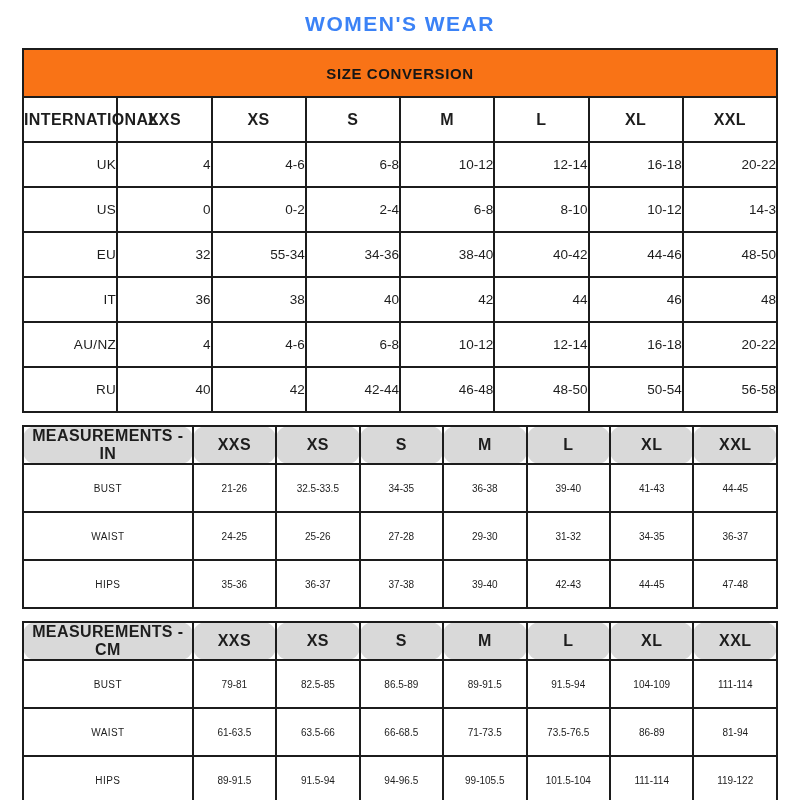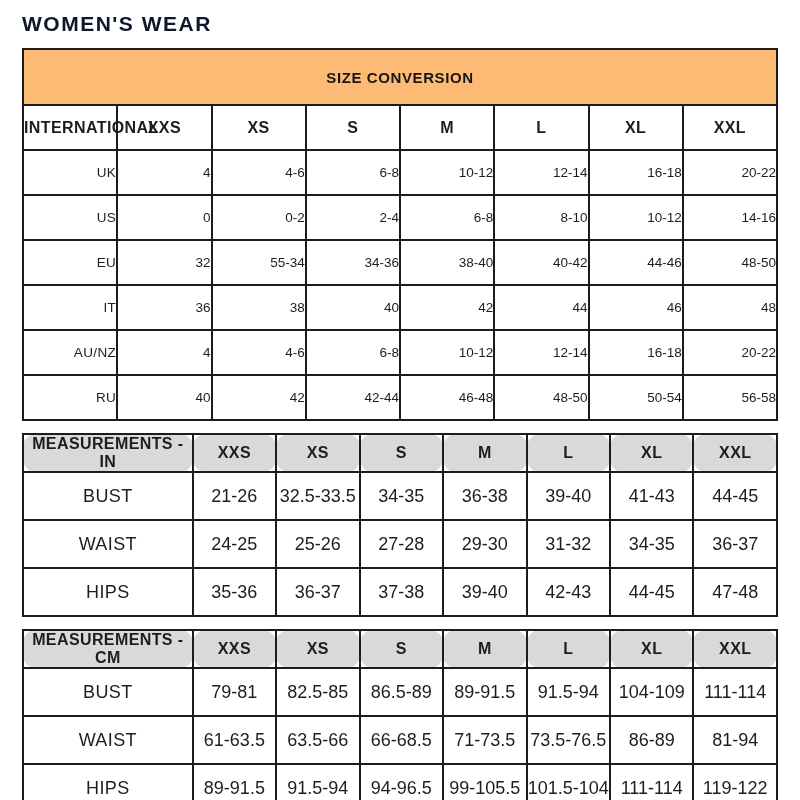--- a/index.html
+++ b/index.html
@@ -7,65 +7,65 @@
     width: 800px; height: 800px;
     background: #ffffff;
     font-family: "Liberation Sans", "DejaVu Sans", sans-serif;
     color: #1d1d1d;
   }
   .page {
     width: 800px; height: 800px;
     padding: 8px 22px 6px 22px;
   }
   .page-title {
-    text-align: left;
+    text-align: center;
     font-size: 21px;
     font-weight: 700;
     letter-spacing: 1.5px;
-    color: #0f172a;
+    color: #3b82f6;
     margin-top: 4px;
     margin-bottom: 12px;
   }
   table {
     width: 100%;
     border-collapse: collapse;
     table-layout: fixed;
     margin-bottom: 12px;
   }
   td {
     border: 2px solid #1c1c1c;
     text-align: center;
     vertical-align: middle;
     background: #ffffff;
   }
   
   tr.banner-row td {
-    background: #fdba74;
-    height: 56px;
+    background: #f97316;
+    height: 48px;
     font-size: 15px;
     font-weight: 700;
     letter-spacing: 0.6px;
     color: #161616;
   }
   
   tr.head-row td {
     font-weight: 600;
     font-size: 16px;
     letter-spacing: 0.4px;
     border-radius: 13px;
   }
   table.t-size tr.head-row td { height: 45px; background: #ffffff; }
   table.t-meas tr.head-row td {
     height: 37px;
     background: #d9d9d9;
     font-weight: 700;
   }
   
   table.t-size tr.data-row td { height: 45px; font-size: 13.5px; font-weight: 500; text-align: right; }
-  table.t-meas tr.data-row td { height: 48px; font-size: 18px; font-weight: 500; }
+  table.t-meas tr.data-row td { height: 48px; font-size: 10px; font-weight: 500; }
   tr.data-row td.row-label { font-size: 14px; font-weight: 600; letter-spacing: 0.4px; }
   
   table.t-size td:first-child { width: 17.5%; }
   table.t-meas td:first-child { width: 22.5%; }
 </style>
 </head>
 <body>
 
 <div class="page">
   <h1 class="page-title">WOMEN'S WEAR</h1>
@@ -96,21 +96,21 @@
           <td>20-22</td>
         </tr>
         <tr class="data-row">
           <td class="row-label">US</td>
           <td>0</td>
           <td>0-2</td>
           <td>2-4</td>
           <td>6-8</td>
           <td>8-10</td>
           <td>10-12</td>
-          <td>14-16</td>
+          <td>14-3</td>
         </tr>
         <tr class="data-row">
           <td class="row-label">EU</td>
           <td>32</td>
           <td>55-34</td>
           <td>34-36</td>
           <td>38-40</td>
           <td>40-42</td>
           <td>44-46</td>
           <td>48-50</td>

